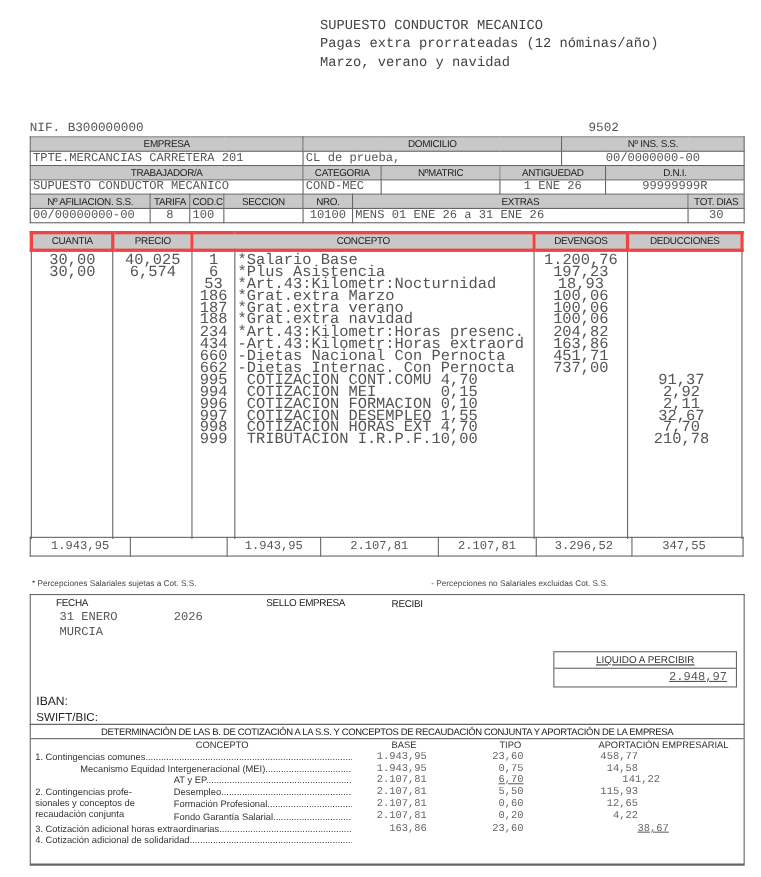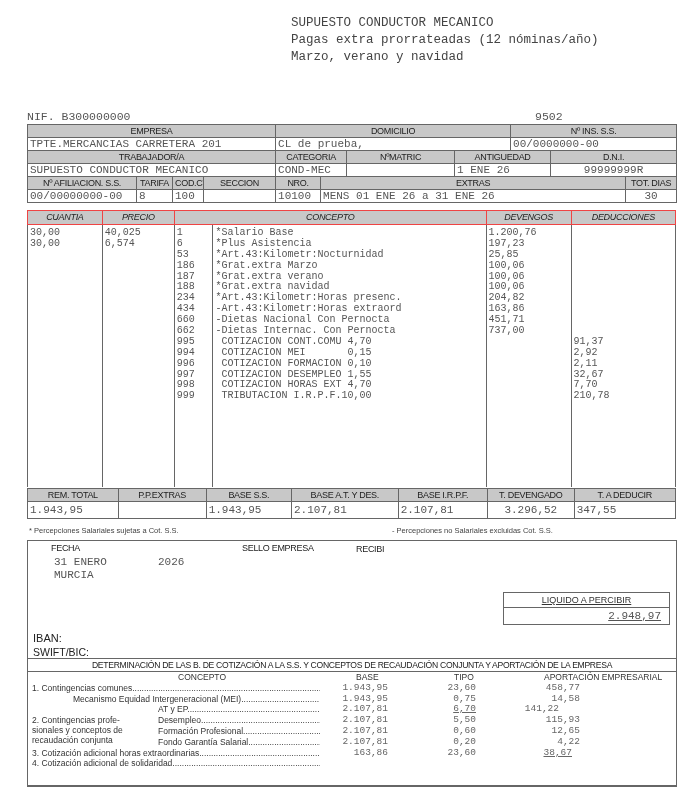--- a/index.html
+++ b/index.html
@@ -7,24 +7,24 @@
   .mono{font-family:"Liberation Mono","DejaVu Sans Mono",monospace;}
   .sans{font-family:"Liberation Sans","DejaVu Sans",sans-serif;}
   .abs{position:absolute;}
   #header-block{left:291px;top:15px;font-size:12.5px;line-height:17px;color:#444;white-space:pre;}
   #nif{left:27px;top:110px;font-size:11.5px;color:#555;}
   #code9502{left:535px;top:110px;font-size:11.5px;color:#555;}
   table.grid{position:absolute;border-collapse:collapse;table-layout:fixed;}
   table.grid td{border:1px solid #666;padding:0 2px;height:12px;overflow:hidden;white-space:nowrap;}
   td.h{background:#c8c8c8;font-family:"Liberation Sans","DejaVu Sans",sans-serif;font-size:9px;text-align:center;letter-spacing:-0.3px;color:#222;}
   td.v{font-family:"Liberation Mono","DejaVu Sans Mono",monospace;font-size:11px;color:#555;}
-  .r{text-align:left;}
+  .r{text-align:center;}
   .c{text-align:center;}
-  #body-table td{border-top:none;border-bottom:none;vertical-align:top;font-family:"Liberation Mono","DejaVu Sans Mono",monospace;font-size:10px;line-height:10.9px;color:#555;padding-top:3px;}
-  #body-table tr.hd td{border:1px solid #ef4444;background:#c8c8c8;font-family:"Liberation Sans","DejaVu Sans",sans-serif;font-size:9px;text-align:center;color:#222;padding:0;height:13px;line-height:13px;letter-spacing:-0.3px;font-style:italic;}
+  #body-table td{border-top:none;border-bottom:none;vertical-align:top;font-family:"Liberation Mono","DejaVu Sans Mono",monospace;font-size:14px;line-height:10.9px;color:#555;padding-top:3px;}
+  #body-table tr.hd td{border:3px solid #ef4444;background:#c8c8c8;font-family:"Liberation Sans","DejaVu Sans",sans-serif;font-size:9px;text-align:center;color:#222;padding:0;height:13px;line-height:13px;letter-spacing:-0.3px;}
   .line{white-space:pre;height:10.9px;}
   .note{font-size:7.5px;color:#444;}
   #sign-box{left:27px;top:540px;width:648px;height:118px;border:1px solid #666;border-bottom:none;}
   .lbl{font-family:"Liberation Sans","DejaVu Sans",sans-serif;font-size:9px;color:#222;letter-spacing:-0.3px;}
   #liquido{left:503px;top:592px;width:165px;border:1px solid #666;}
   #liquido .t{font-family:"Liberation Sans","DejaVu Sans",sans-serif;font-size:9px;text-align:center;border-bottom:1px solid #666;height:14px;line-height:14px;text-decoration:underline;}
   #liquido .v{font-family:"Liberation Mono","DejaVu Sans Mono",monospace;font-size:11px;text-align:right;padding-right:8px;height:16px;line-height:16px;color:#555;text-decoration:underline;}
   #cot-box{left:27px;top:658px;width:648px;height:126px;border:1px solid #666;border-bottom:2px solid #666;}
   #cot-title{left:0;top:0;width:648px;text-align:center;font-size:8.6px;letter-spacing:-0.3px;border-bottom:1px solid #666;height:12px;line-height:12px;color:#222;}
   .cl{font-family:"Liberation Sans","DejaVu Sans",sans-serif;font-size:8.5px;color:#333;white-space:nowrap;}
@@ -186,21 +186,21 @@
           <div class="line"> COTIZACION CONT.COMU 4,70</div>
           <div class="line"> COTIZACION MEI       0,15</div>
           <div class="line"> COTIZACION FORMACION 0,10</div>
           <div class="line"> COTIZACION DESEMPLEO 1,55</div>
           <div class="line"> COTIZACION HORAS EXT 4,70</div>
           <div class="line"> TRIBUTACION I.R.P.F.10,00</div>
         </td>
     <td class="r" id="col-devengo">
           <div class="line">1.200,76</div>
           <div class="line">197,23</div>
-          <div class="line">25,85</div>
+          <div class="line">18,93</div>
           <div class="line">100,06</div>
           <div class="line">100,06</div>
           <div class="line">100,06</div>
           <div class="line">204,82</div>
           <div class="line">163,86</div>
           <div class="line">451,71</div>
           <div class="line">737,00</div>
           <div class="line"></div>
           <div class="line"></div>
           <div class="line"></div>
@@ -234,29 +234,20 @@
   <colgroup>
     <col style="width:68px">
       <col style="width:66px">
       <col style="width:64px">
       <col style="width:80px">
     <col style="width:67px">
       <col style="width:65px">
       <col style="width:76px">
   </colgroup>
   <tbody>
-      <tr>
-    <td class="h">REM. TOTAL</td>
-    <td class="h">P.P.EXTRAS</td>
-    <td class="h">BASE S.S.</td>
-    <td class="h">BASE A.T. Y DES.</td>
-    <td class="h">BASE I.R.P.F.</td>
-    <td class="h">T. DEVENGADO</td>
-    <td class="h">T.  A DEDUCIR</td>
-  </tr>
   <tr>
     <td class="v r" style="height:16px">1.943,95</td>
     <td class="v r"></td>
     <td class="v r">1.943,95</td>
     <td class="v r">2.107,81</td>
     <td class="v r">2.107,81</td>
     <td class="v c">3.296,52</td>
     <td class="v r" style="padding-right:8px">347,55</td>
   </tr>
 </tbody>
@@ -295,35 +286,35 @@
       <div class="abs cv" style="left: 298px; top: 23px; width: 62px;">1.943,95</div>
       <div class="abs cv" style="left: 398px; top: 23px; width: 50px;">23,60</div>
       <div class="abs cv" style="left: 496px; top: 23px; width: 56px;">458,77</div>
       <div class="abs cl dots" style="left: 45px; top: 35px; width: 247px;">Mecanismo Equidad Intergeneracional (MEI)........................................................................................................................</div>
       <div class="abs cv" style="left: 298px; top: 34px; width: 62px;">1.943,95</div>
       <div class="abs cv" style="left: 398px; top: 34px; width: 50px;">0,75</div>
       <div class="abs cv" style="left: 496px; top: 34px; width: 56px;">14,58</div>
       <div class="abs cl dots" style="left: 130px; top: 45px; width: 162px;">AT y EP........................................................................................................................</div>
       <div class="abs cv" style="left: 298px; top: 44px; width: 62px;">2.107,81</div>
       <div class="abs cv" style="left: 398px; top: 44px; width: 50px; text-decoration: underline;">6,70</div>
-      <div class="abs cv" style="left: 475px; top: 44px; width: 56px;">141,22</div>
+      <div class="abs cv" style="left: 516px; top: 44px; width: 56px;">141,22</div>
       <div class="abs cl dots" style="left: 130px; top: 56px; width: 162px;">Desempleo........................................................................................................................</div>
       <div class="abs cv" style="left: 298px; top: 55px; width: 62px;">2.107,81</div>
       <div class="abs cv" style="left: 398px; top: 55px; width: 50px;">5,50</div>
       <div class="abs cv" style="left: 496px; top: 55px; width: 56px;">115,93</div>
       <div class="abs cl dots" style="left: 130px; top: 67px; width: 162px;">Formación Profesional........................................................................................................................</div>
       <div class="abs cv" style="left: 298px; top: 66px; width: 62px;">2.107,81</div>
       <div class="abs cv" style="left: 398px; top: 66px; width: 50px;">0,60</div>
       <div class="abs cv" style="left: 496px; top: 66px; width: 56px;">12,65</div>
       <div class="abs cl dots" style="left: 130px; top: 78px; width: 162px;">Fondo Garantía Salarial........................................................................................................................</div>
       <div class="abs cv" style="left: 298px; top: 77px; width: 62px;">2.107,81</div>
       <div class="abs cv" style="left: 398px; top: 77px; width: 50px;">0,20</div>
       <div class="abs cv" style="left: 496px; top: 77px; width: 56px;">4,22</div>
       <div class="abs cl dots" style="left: 4px; top: 89px; width: 288px;">3. Cotización adicional horas extraordinarias........................................................................................................................</div>
       <div class="abs cv" style="left: 298px; top: 88px; width: 62px;">163,86</div>
       <div class="abs cv" style="left: 398px; top: 88px; width: 50px;">23,60</div>
-      <div class="abs cv" style="left: 488px; top: 88px; width: 56px; text-decoration: underline;">38,67</div>
+      <div class="abs cv" style="left: 524px; top: 88px; width: 56px; text-decoration: underline;">38,67</div>
       <div class="abs cl dots" style="left: 4px; top: 99px; width: 288px;">4. Cotización adicional de solidaridad........................................................................................................................</div>
       <div class="abs cv" style="left: 298px; top: 98px; width: 62px;"></div>
       <div class="abs cv" style="left: 398px; top: 98px; width: 50px;"></div>
       <div class="abs cv" style="left: 496px; top: 98px; width: 56px;"></div>
     </div>
 </div>
 
 </body></html>

